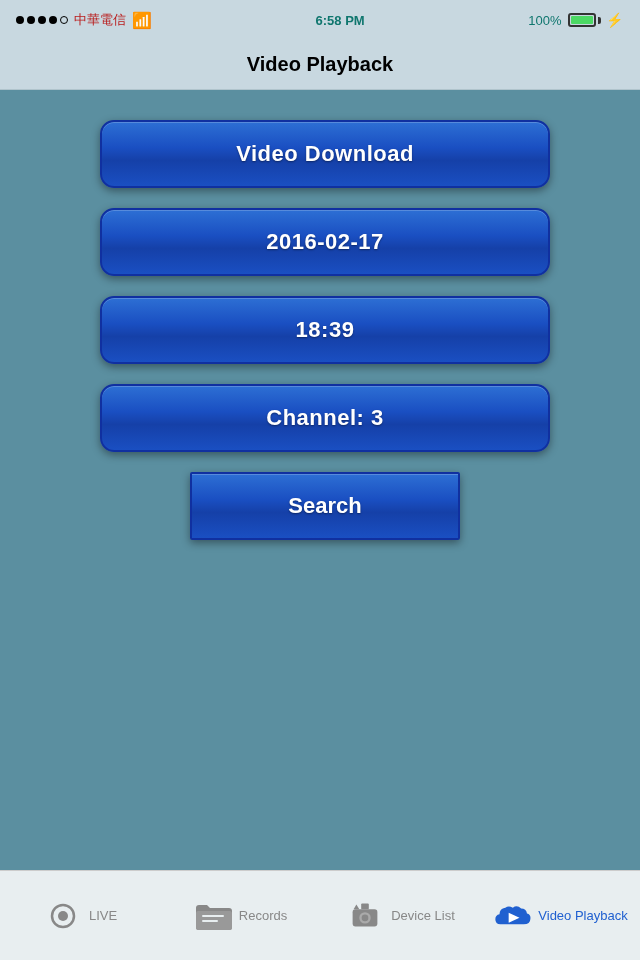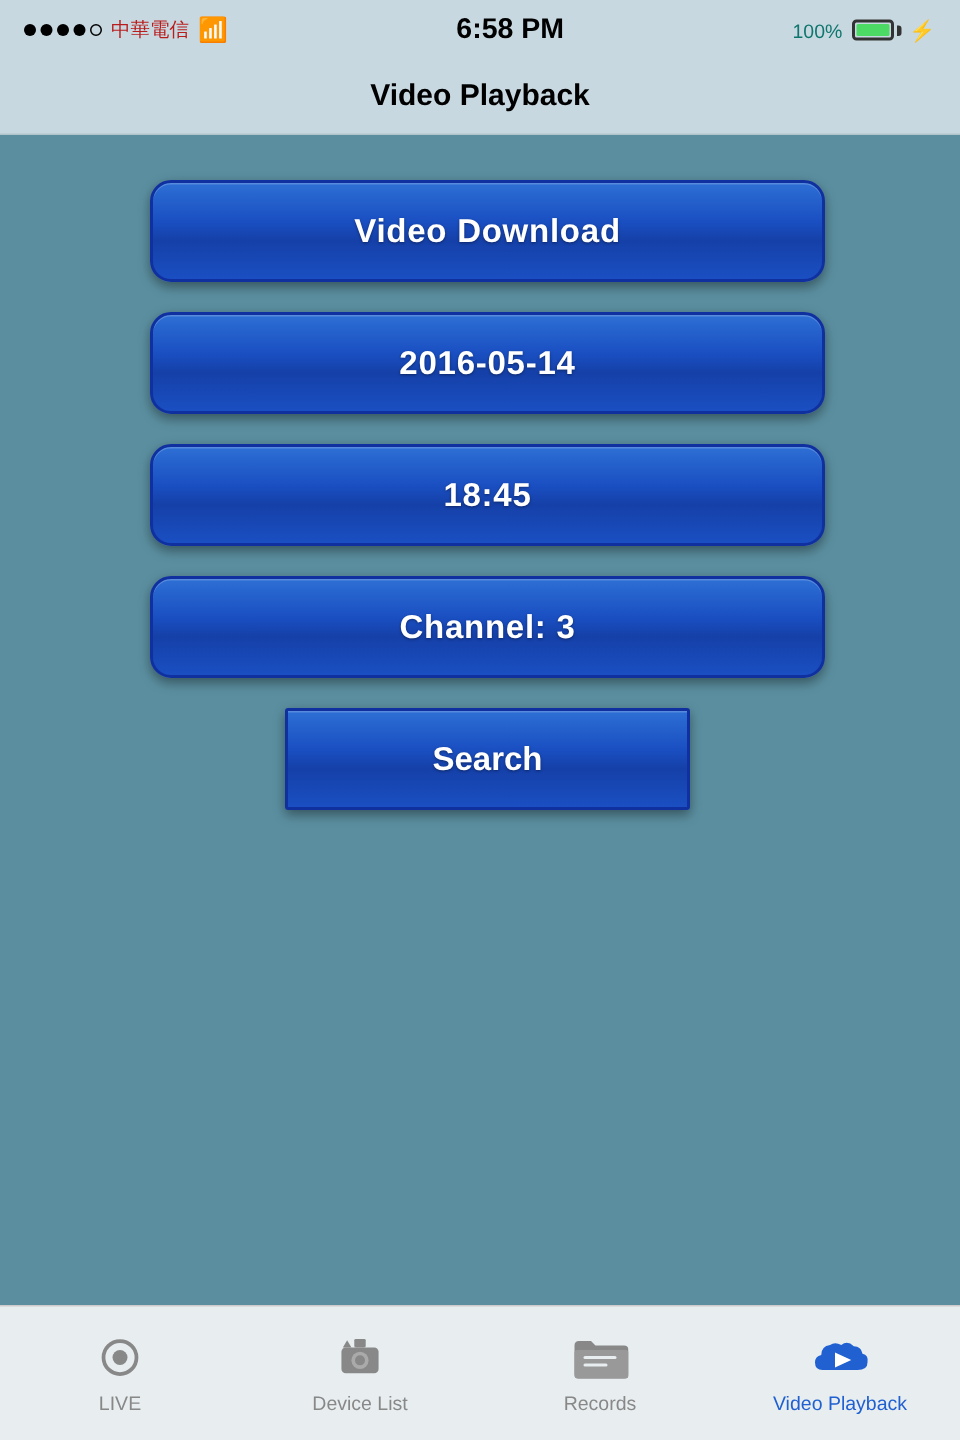--- a/index.html
+++ b/index.html
@@ -55,23 +55,23 @@
     .wifi-icon {
       font-size: 16px;
     }
 
     .carrier-text {
       font-size: 13px;
       color: #b91c1c;
     }
 
     .status-center {
-      font-size: 19px;
+      font-size: 13px;
       font-weight: 600;
-      color: #000000;
+      color: #0f766e;
     }
 
     .status-right {
       display: flex;
       align-items: center;
       gap: 6px;
       font-size: 13px;
       color: #0f766e;
     }
 
@@ -182,21 +182,21 @@
       display: flex;
       align-items: center;
       justify-content: space-around;
       border-top: 1px solid #ccc;
       flex-shrink: 0;
     }
 
     .tab-item {
       flex: 1;
       display: flex;
-      flex-direction: column;
+      flex-direction: row;
       align-items: center;
       justify-content: center;
       gap: 6px;
       cursor: pointer;
       height: 100%;
     }
 
     .tab-label {
       font-size: 13px;
       color: #888;
@@ -243,23 +243,23 @@
 </div>
 
 <div class="nav-bar">
   <span class="nav-title">Video Playback</span>
 </div>
 
 <div class="main-content">
 
   <button class="blue-button">Video Download</button>
 
-  <button class="blue-button">2016-05-14</button>
-
-  <button class="blue-button">18:45</button>
+  <button class="blue-button">2016-02-17</button>
+
+  <button class="blue-button">18:39</button>
 
 
   <button class="blue-button">Channel:  3</button>
 
   <button class="search-button">Search</button>
 
 </div>
 
 <div class="tab-bar">
 
@@ -269,51 +269,51 @@
         <circle cx="18" cy="15" r="11" stroke="#888" stroke-width="2.5" fill="none"></circle>
         <circle cx="18" cy="15" r="5" fill="#888"></circle>
         <circle cx="18" cy="15" r="2" fill="#888"></circle>
       </svg>
     </div>
     <span class="tab-label">LIVE</span>
   </div>
 
   <div class="tab-item">
     <div class="tab-icon">
-      <svg width="42" height="30" viewBox="0 0 42 30" fill="none" xmlns="http://www.w3.org/2000/svg">
-
-        <rect x="8" y="8" width="26" height="18" rx="3" fill="#888"></rect>
-
-        <circle cx="21" cy="17" r="6" fill="#aaa"></circle>
-        <circle cx="21" cy="17" r="3.5" fill="#888"></circle>
-
-        <path d="M15 8 L12 3 L9 8 Z" fill="#888"></path>
-
-        <rect x="17" y="2" width="8" height="6" rx="1" fill="#888"></rect>
-      </svg>
-    </div>
-    <span class="tab-label">Device List</span>
-  </div>
-
-  <div class="tab-item">
-    <div class="tab-icon">
       <svg width="38" height="32" viewBox="0 0 38 32" fill="none" xmlns="http://www.w3.org/2000/svg">
 
         <path d="M2 8 Q2 5 5 5 L13 5 L16 8 L35 8 Q38 8 38 11 L38 27 Q38 30 35 30 L5 30 Q2 30 2 27 Z" fill="#888"></path>
         <rect x="2" y="11" width="36" height="19" rx="2" fill="#999"></rect>
 
         <rect x="8" y="15" width="22" height="2" rx="1" fill="#e8eef0"></rect>
         <rect x="8" y="20" width="16" height="2" rx="1" fill="#e8eef0"></rect>
       </svg>
     </div>
     <span class="tab-label">Records</span>
   </div>
 
   <div class="tab-item">
     <div class="tab-icon">
+      <svg width="42" height="30" viewBox="0 0 42 30" fill="none" xmlns="http://www.w3.org/2000/svg">
+
+        <rect x="8" y="8" width="26" height="18" rx="3" fill="#888"></rect>
+
+        <circle cx="21" cy="17" r="6" fill="#aaa"></circle>
+        <circle cx="21" cy="17" r="3.5" fill="#888"></circle>
+
+        <path d="M15 8 L12 3 L9 8 Z" fill="#888"></path>
+
+        <rect x="17" y="2" width="8" height="6" rx="1" fill="#888"></rect>
+      </svg>
+    </div>
+    <span class="tab-label">Device List</span>
+  </div>
+
+  <div class="tab-item">
+    <div class="tab-icon">
       <svg width="48" height="36" viewBox="0 0 48 36" fill="none" xmlns="http://www.w3.org/2000/svg">
 
         <path d="M38 28 L10 28 Q4 28 4 22 Q4 17 9 16 Q9 9 16 8 Q20 5 25 8 Q30 4 35 9 Q41 9 42 15 Q47 16 46 22 Q46 28 38 28 Z" fill="#2060d0"></path>
 
         <polygon points="20,14 20,26 33,20" fill="white"></polygon>
       </svg>
     </div>
     <span class="tab-label active">Video Playback</span>
   </div>
 

